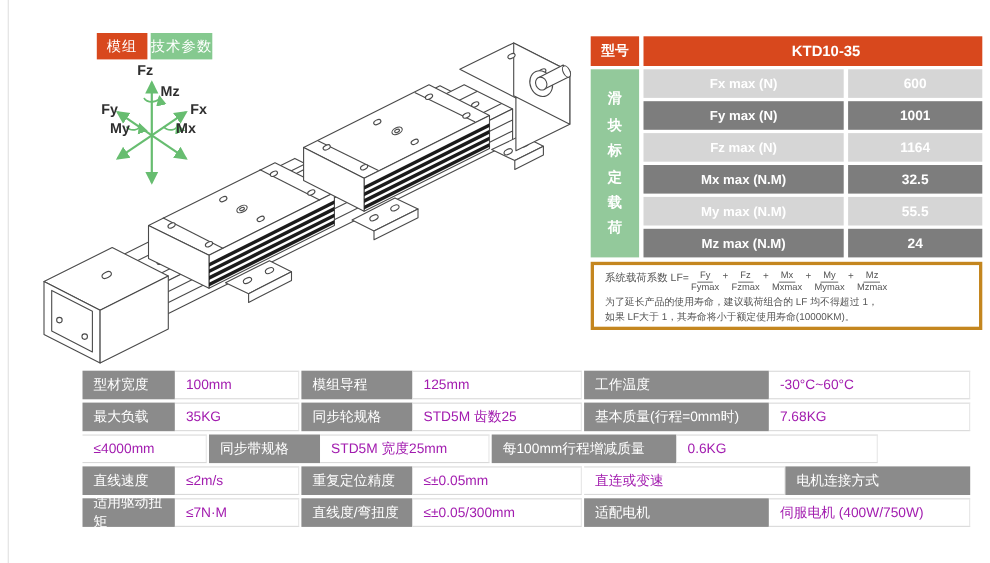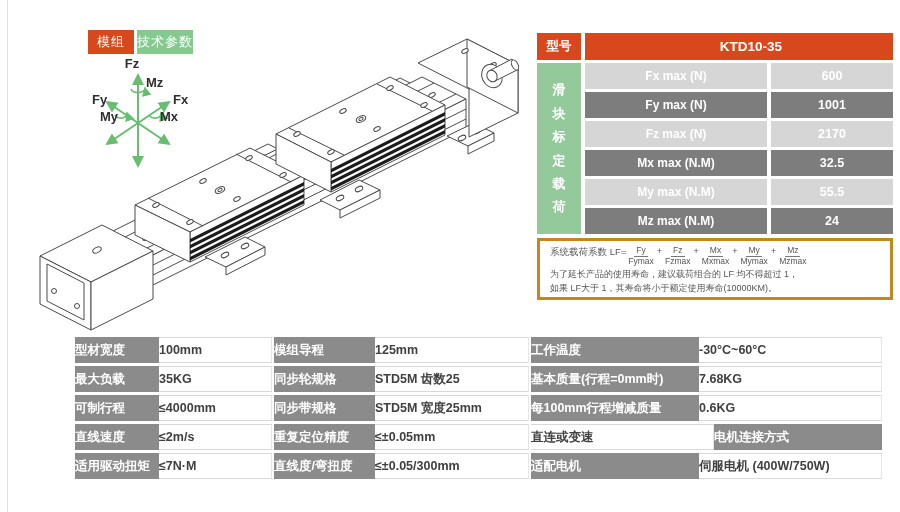--- a/index.html
+++ b/index.html
@@ -51,23 +51,23 @@
   .frac { display:inline-flex; flex-direction:column; align-items:center; margin:0 1px;
       font-size:8.5px; line-height:1.15; color:#555; }
   .frac .num { border-bottom:1px solid #777; padding:0 2px; }
   .frac .den { padding:0 1px; }
   .plus { margin:0 1px; font-size:9px; color:#555; }
   .formula-note { font-size:9px; color:#555; line-height:1.45; margin-top:1px; white-space:nowrap; }
 
   
   .spec-table { position:absolute; left:75px; top:337px; width:818px; }
   .sp-row { display:flex; height:26px; margin-bottom:3px; }
-  .sp-cell { display:flex; align-items:center; font-size:12.5px; font-weight:bold; padding-left:0; }
+  .sp-cell { display:flex; align-items:center; font-size:12.5px; font-weight:normal; padding-left:10px; }
   .sp-label { background:#8b8b8b; color:#fff; }
-  .sp-value { background:#fff; color:#404040;
+  .sp-value { background:#fff; color:#a21caf;
       border-top:1px solid #d9d9d9; border-bottom:1px solid #d9d9d9; border-right:1px solid #e6e6e6; }
   .w-l1 { width:84px; } .w-v1 { width:113px; margin-right:2px; }
   .w-l2 { width:101px; } .w-v2 { width:154px; margin-right:2px; }
   .w-l3 { width:168px; } .w-v3 { width:183px; }
 </style>
 </head>
 <body>
 
 <div class="page">
   <div class="page-edge"></div>
@@ -210,21 +210,21 @@
         <div class="lt-row lt-light">
           <div class="lt-label">Fx max (N)</div>
           <div class="lt-value">600</div>
         </div>
         <div class="lt-row lt-dark">
           <div class="lt-label">Fy max (N)</div>
           <div class="lt-value">1001</div>
         </div>
         <div class="lt-row lt-light">
           <div class="lt-label">Fz max (N)</div>
-          <div class="lt-value">2170</div>
+          <div class="lt-value">1164</div>
         </div>
         <div class="lt-row lt-dark">
           <div class="lt-label">Mx max (N.M)</div>
           <div class="lt-value">32.5</div>
         </div>
         <div class="lt-row lt-light">
           <div class="lt-label">My max (N.M)</div>
           <div class="lt-value">55.5</div>
         </div>
         <div class="lt-row lt-dark">
@@ -278,21 +278,20 @@
     </div>
     <div class="sp-row">
       <div class="sp-cell sp-label w-l1">最大负载</div>
       <div class="sp-cell sp-value w-v1">35KG</div>
       <div class="sp-cell sp-label w-l2">同步轮规格</div>
       <div class="sp-cell sp-value w-v2">STD5M 齿数25</div>
       <div class="sp-cell sp-label w-l3">基本质量(行程=0mm时)</div>
       <div class="sp-cell sp-value w-v3">7.68KG</div>
     </div>
     <div class="sp-row">
-      <div class="sp-cell sp-label w-l1">可制行程</div>
       <div class="sp-cell sp-value w-v1">≤4000mm</div>
       <div class="sp-cell sp-label w-l2">同步带规格</div>
       <div class="sp-cell sp-value w-v2">STD5M 宽度25mm</div>
       <div class="sp-cell sp-label w-l3">每100mm行程增减质量</div>
       <div class="sp-cell sp-value w-v3">0.6KG</div>
     </div>
     <div class="sp-row">
       <div class="sp-cell sp-label w-l1">直线速度</div>
       <div class="sp-cell sp-value w-v1">≤2m/s</div>
       <div class="sp-cell sp-label w-l2">重复定位精度</div>

